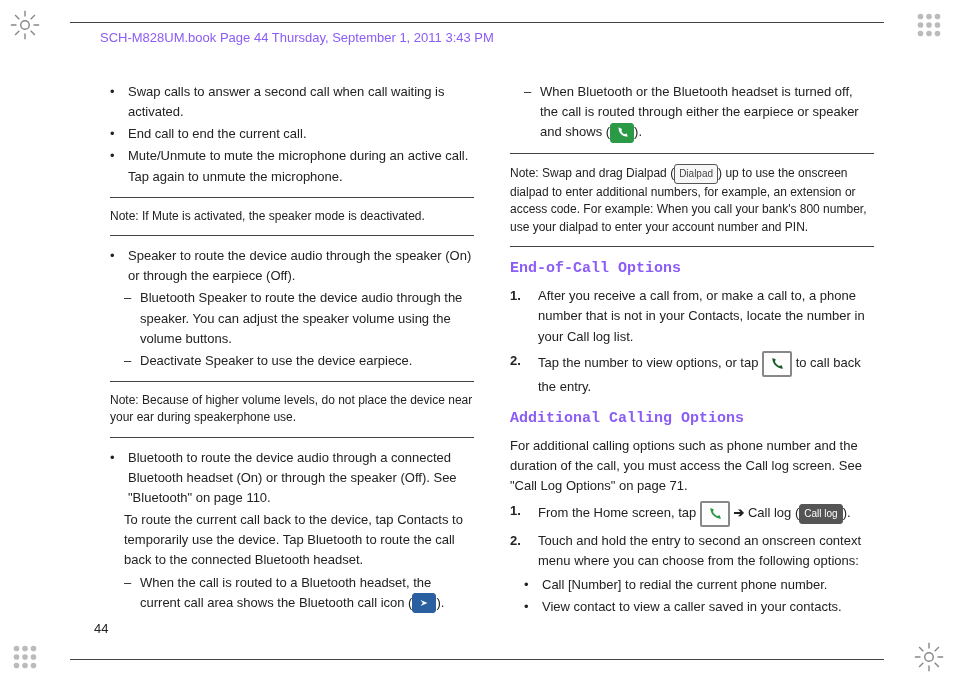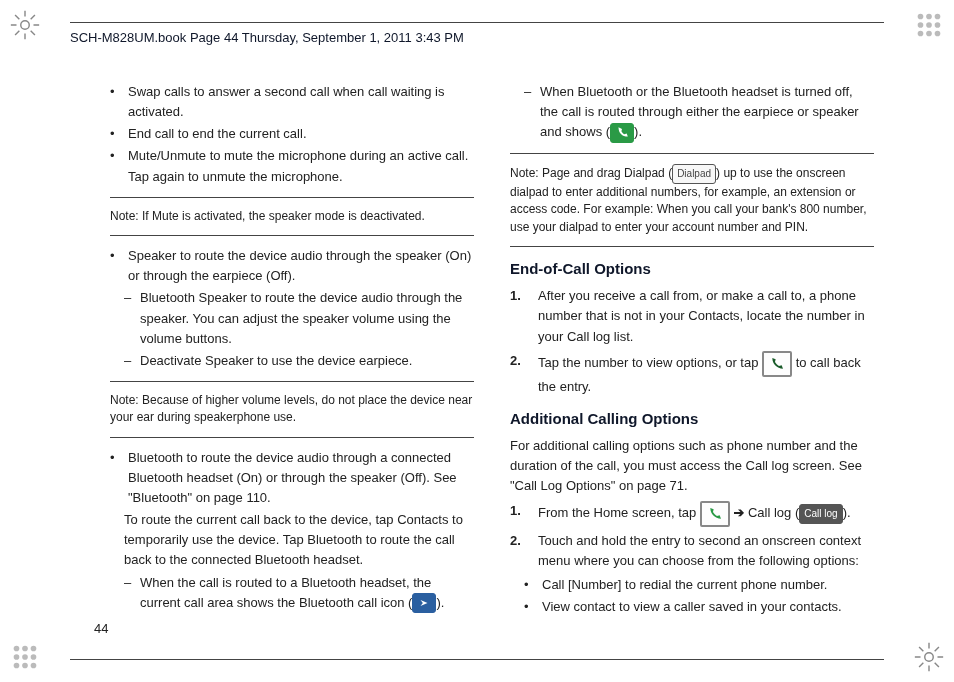--- a/index.html
+++ b/index.html
@@ -2,32 +2,32 @@
 <html><head>
 <meta charset="utf-8">
 <style>
 body{margin:0;background:#f4f4f4;font-family:Arial,Helvetica,sans-serif;color:#222}
 .page{width:954px;height:682px;margin:0 auto;background:#fff;position:relative;box-sizing:border-box}
 .corner{position:absolute;width:34px;height:34px}
 .corner svg{width:34px;height:34px}
 .ctl{left:8px;top:8px}.ctr{right:8px;top:8px}.cbl{left:8px;bottom:8px}.cbr{right:8px;bottom:8px}
 .hair{position:absolute;left:70px;right:70px;top:22px;border-top:1px solid #444}
 .hairb{position:absolute;left:70px;right:70px;bottom:22px;border-top:1px solid #444}
-.header{position:absolute;left:70px;top:30px;font-size:13px;color:#0f172a}
+.header{position:absolute;left:100px;top:30px;font-size:13px;color:#8b5cf6}
 .cols{position:absolute;left:110px;right:80px;top:80px;bottom:60px;display:flex;gap:36px}
 .col{flex:1;min-width:0;font-size:13px;line-height:1.55;color:#222}
 .bullet{display:flex;gap:8px;margin:2px 0}
 .bchar{min-width:10px}
 .sub{margin-left:14px}
 .dash{display:flex;gap:6px;margin:2px 0 2px 14px}
 .dchar{min-width:10px}
 .rule{border-top:1px solid #444;margin:10px 0}
 .note{font-size:12px;line-height:1.45;margin:4px 0}
 strong,b{font-weight:normal}
-.h2{font-family:Liberation Sans, sans-serif;font-weight:bold;color:#0f172a;font-size:15px;margin:10px 0 6px}
+.h2{font-family:Liberation Mono, monospace;font-weight:bold;color:#8b5cf6;font-size:15px;margin:10px 0 6px}
 ol.num{list-style:none;padding:0;margin:2px 0}
 ol.num>li{display:flex;gap:10px;margin:4px 0}
 .nnum{font-weight:bold;min-width:18px}
 .iconbox{display:inline-flex;align-items:center;justify-content:center;vertical-align:middle;border:1px solid #555;border-radius:3px;background:#f7f7f7;padding:0 4px;height:18px;font-size:10px;color:#444}
 .iconbox svg{width:14px;height:14px}
 .iconbox.green{background:#2a9a46;border-color:#2a9a46}
 .iconbox.green svg{color:#fff}
 .iconbox.blue{background:#2a5fa0;border-color:#2a5fa0}
 .iconbox.blue svg{color:#fff}
 .iconbox.dark{background:#555;border-color:#555;color:#fff}
@@ -137,21 +137,21 @@
     <div class="col">
       <div class="dash">
           <span class="dchar">–</span>
           <span><span>When Bluetooth or the Bluetooth headset is turned off, the call is routed through either the earpiece or speaker and shows (</span><span class="iconbox green">
               <svg viewBox="0 0 24 24" fill="currentColor">
                 <path d="M6 2c0 10 6 16 16 16l-2-5-4 1c-2-1-4-3-5-5l1-4z"></path>
               </svg>
             </span><span>).</span></span>
         </div>
       <div class="rule"></div>
-      <div class="note"><b>Note:</b><span> Page and drag </span><b>Dialpad</b><span> (</span><span class="iconbox">Dialpad</span><span>) up to use the onscreen dialpad to enter additional numbers, for example, an extension or access code. For example: When you call your bank's 800 number, use your dialpad to enter your account number and PIN.</span></div>
+      <div class="note"><b>Note:</b><span> Swap and drag </span><b>Dialpad</b><span> (</span><span class="iconbox">Dialpad</span><span>) up to use the onscreen dialpad to enter additional numbers, for example, an extension or access code. For example: When you call your bank's 800 number, use your dialpad to enter your account number and PIN.</span></div>
       <div class="rule"></div>
 
       <div class="h2">End-of-Call Options</div>
       <ol class="num">
         <li>
             <span class="nnum">1.</span>
             <span>After you receive a call from, or make a call to, a phone number that is not in your Contacts, locate the number in your Call log list.</span>
           </li>
         <li>
             <span class="nnum">2.</span>

